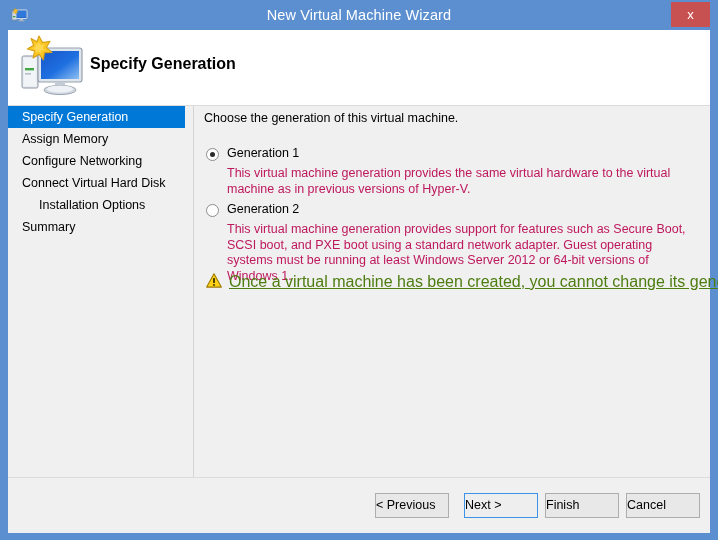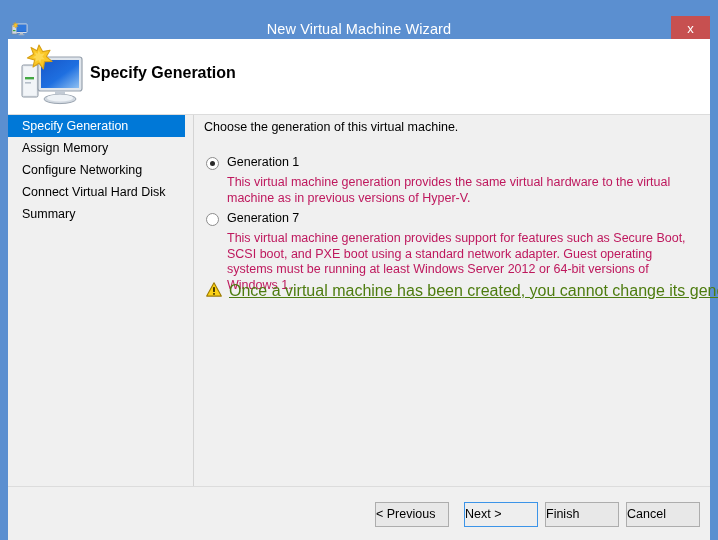--- a/index.html
+++ b/index.html
@@ -28,21 +28,20 @@
   }
 
   
   .titlebar {
     position: absolute;
     left: 0;
     top: 0;
     width: 718px;
     height: 30px;
     background: #5b8fd0;
-    margin-top: 14px;
   }
   .title-icon {
     position: absolute;
     left: 11px;
     top: 7px;
     width: 17px;
     height: 17px;
   }
   .title-text {
     position: absolute;
@@ -75,21 +74,20 @@
 
   
   .client {
     position: absolute;
     left: 8px;
     top: 30px;
     width: 702px;
     height: 502px;
     background: #f0f0f0;
     box-sizing: border-box;
-    margin-top: 9px;
   }
 
   
   .header {
     position: absolute;
     left: 0;
     top: 0;
     width: 702px;
     height: 75px;
     background: #ffffff;
@@ -330,37 +328,38 @@
       <div class="header-title">Specify Generation</div>
     </div>
 
     <div class="body-area">
 
       <div class="sidebar">
         <div class="nav-item selected">Specify Generation</div>
         <div class="nav-item">Assign Memory</div>
         <div class="nav-item">Configure Networking</div>
         <div class="nav-item">Connect Virtual Hard Disk</div>
+        <div class="nav-item indent">Installation Options</div>
         <div class="nav-item">Summary</div>
       </div>
       <div class="sidebar-divider"></div>
 
       <div class="content">
 
         <div class="intro">Choose the generation of this virtual machine.</div>
 
         <div class="option option-gen1">
           <span class="radio checked"></span>
           <span class="option-label">Generation 1</span>
           <div class="option-desc">This virtual machine generation provides the same virtual hardware to the virtual machine as in previous versions of Hyper-V.</div>
         </div>
 
         <div class="option option-gen2">
           <span class="radio"></span>
-          <span class="option-label">Generation 7</span>
+          <span class="option-label">Generation 2</span>
           <div class="option-desc">This virtual machine generation provides support for features such as Secure Boot, SCSI boot, and PXE boot using a standard network adapter. Guest operating systems must be running at least Windows Server 2012 or 64-bit versions of Windows 1.</div>
         </div>
 
         <div class="warning">
           <span class="warn-icon">
             <svg width="16" height="15" viewBox="0 0 16 15">
               <path d="M8 0.8 L15.3 14.1 L0.7 14.1 Z" fill="#fcd116" stroke="#9c7a00" stroke-width="1.1" stroke-linejoin="round"></path>
               <rect x="7.1" y="5" width="1.8" height="5" rx="0.6" fill="#3a3000"></rect>
               <rect x="7.1" y="11" width="1.8" height="1.8" rx="0.6" fill="#3a3000"></rect>
             </svg>

